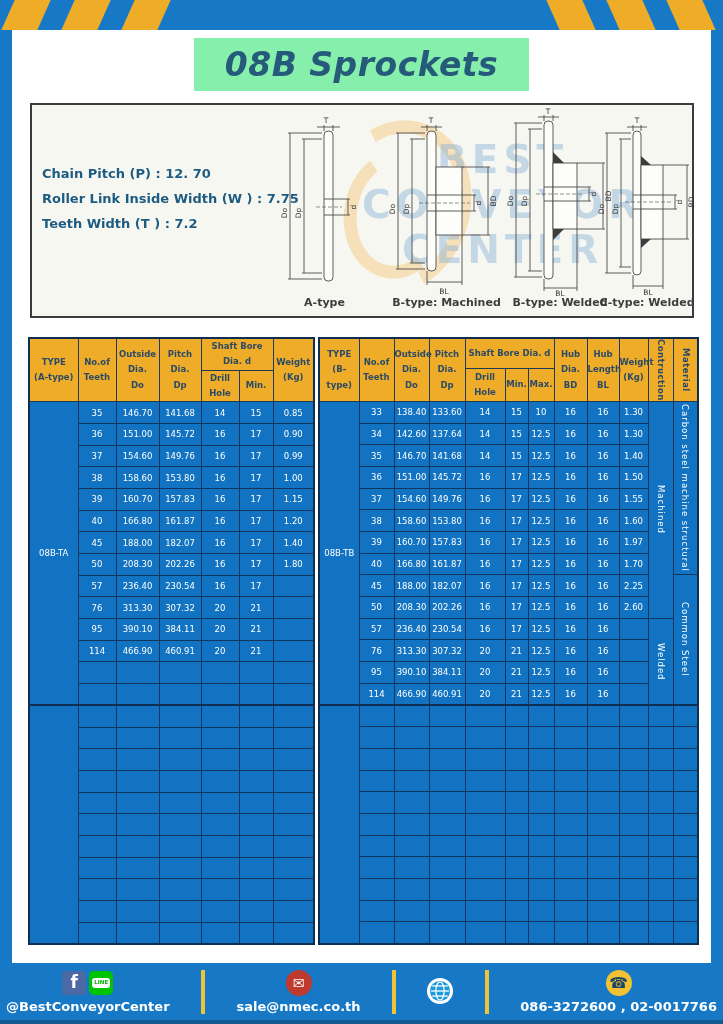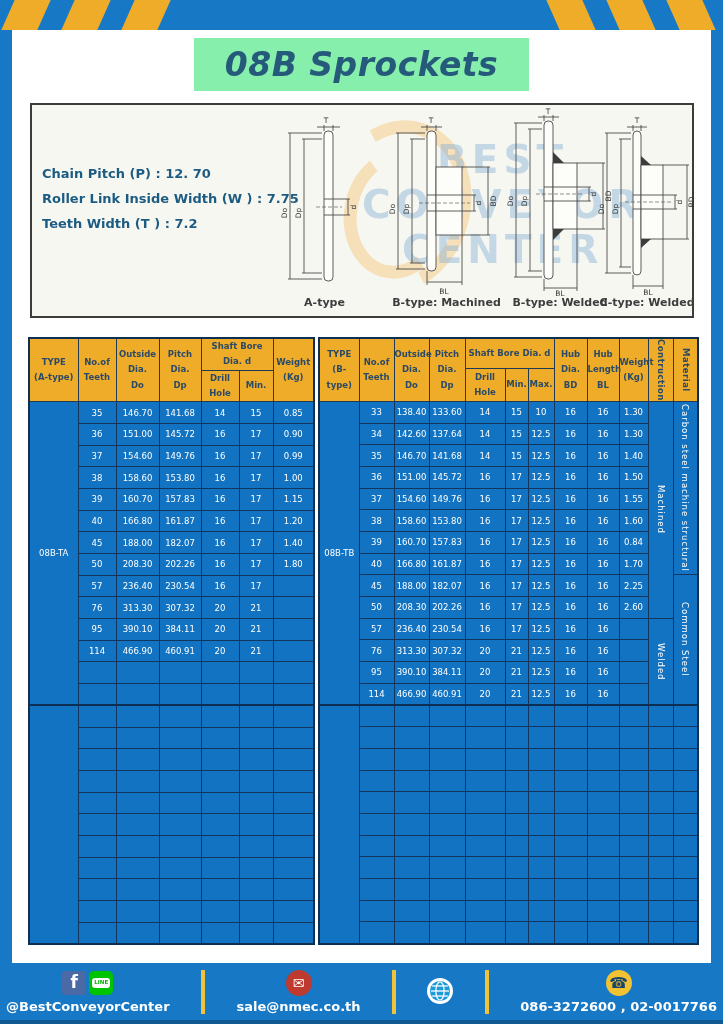--- a/index.html
+++ b/index.html
@@ -566,21 +566,21 @@
         </tr>
         <tr>
           <td>39</td>
           <td>160.70</td>
           <td>157.83</td>
           <td>16</td>
           <td>17</td>
           <td>12.5</td>
           <td>16</td>
           <td>16</td>
-          <td>0.84</td>
+          <td>1.97</td>
         </tr>
         <tr>
           <td>40</td>
           <td>166.80</td>
           <td>161.87</td>
           <td>16</td>
           <td>17</td>
           <td>12.5</td>
           <td>16</td>
           <td>16</td>

